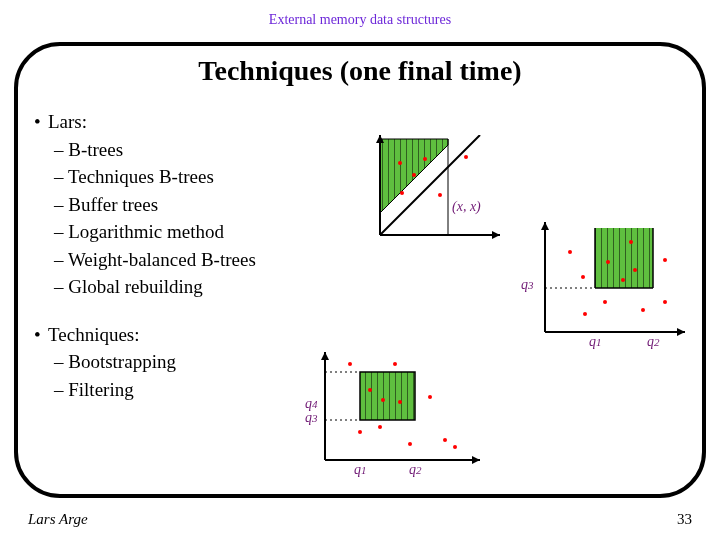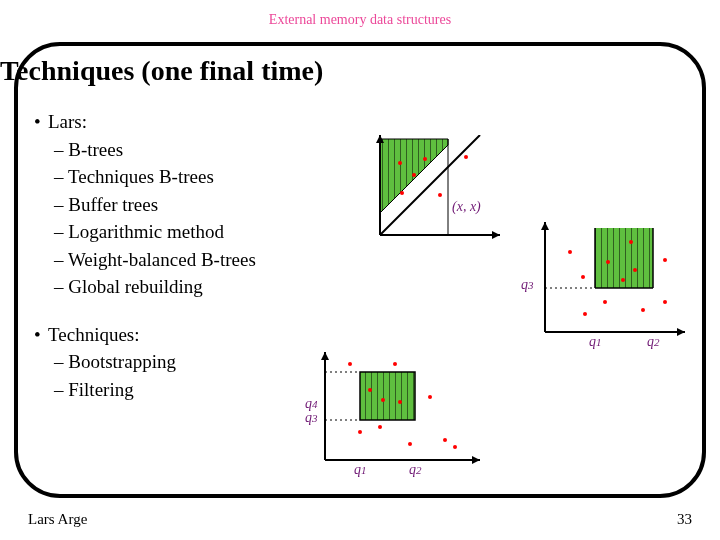--- a/index.html
+++ b/index.html
@@ -9,37 +9,38 @@
     height: 540px;
     background: #fff;
     font-family: "Times New Roman", serif;
     position: relative;
     overflow: hidden;
   }
   .header {
     text-align: center;
     font-size: 14px;
     padding-top: 12px;
-    color: #ec4899;
+    color: #6d28d9;
   }
   .frame {
     position: absolute;
     left: 14px;
     top: 42px;
     width: 692px;
     height: 456px;
     border: 4px solid #000;
     border-radius: 46px;
     box-sizing: border-box;
   }
   .title {
     position: absolute;
     left: 0;
     top: 55px;
     width: 720px;
+    text-align: center;
     font-size: 28px;
     font-weight: bold;
     color: #000;
   }
   .content {
     position: absolute;
     left: 48px;
     top: 108px;
     font-size: 19px;
     color: #000;
@@ -55,20 +56,21 @@
   }
   .content .sub {
     margin-left: 6px;
     font-family: Liberation Serif, serif;
   }
   .footer-left {
     position: absolute;
     left: 28px;
     bottom: 12px;
     font-size: 15px;
+    font-style: italic;
   }
   .footer-right {
     position: absolute;
     right: 28px;
     bottom: 12px;
     font-size: 15px;
   }
 
   
   .diag {

